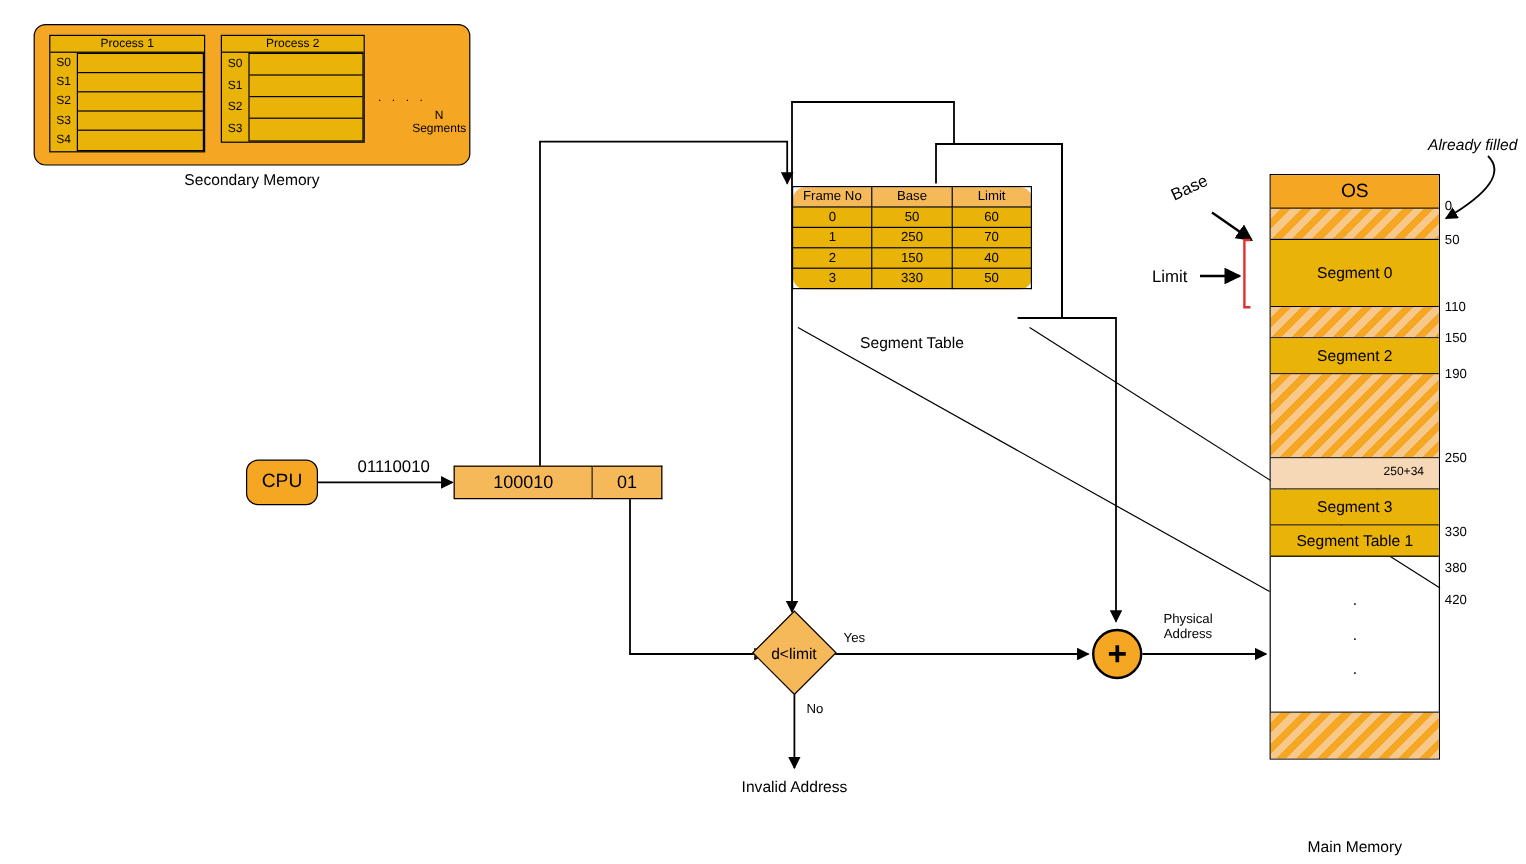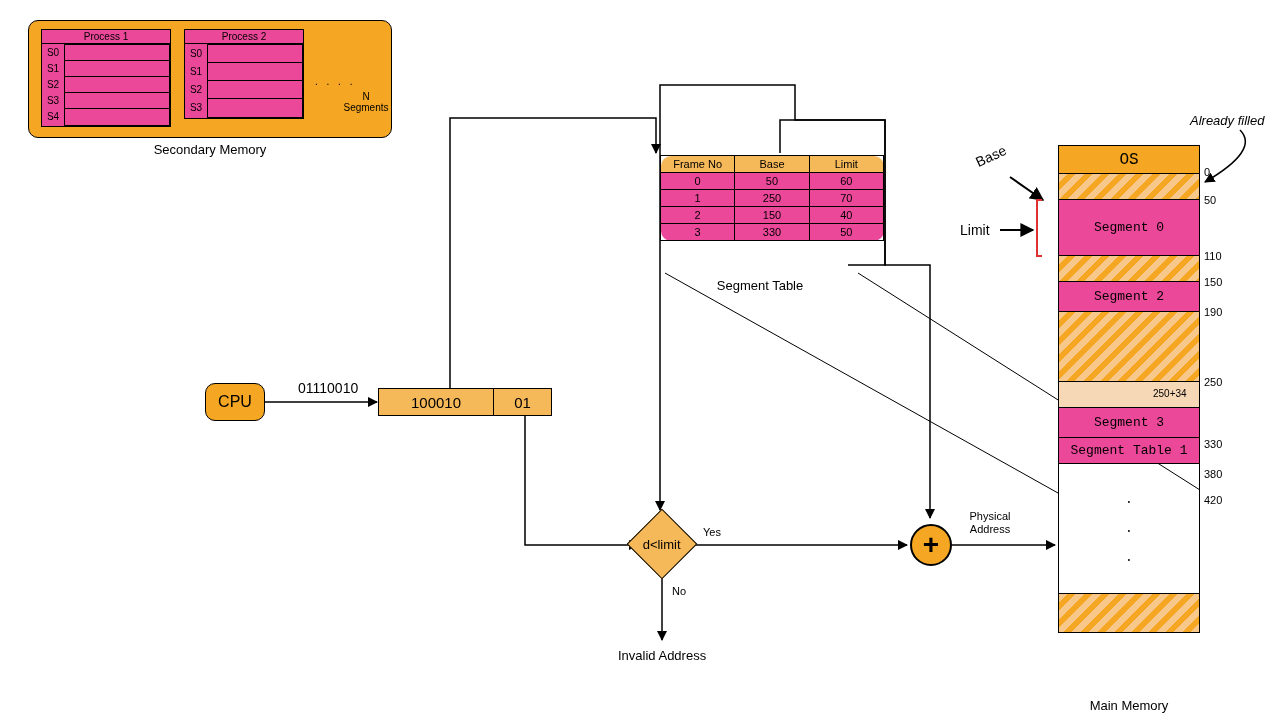--- a/index.html
+++ b/index.html
@@ -7,21 +7,21 @@
     margin: 0;
     width: 1272px;
     height: 720px;
     font-family: Arial, sans-serif;
     position: relative;
     background: #fff;
     font-size: 13px;
   }
   .abs { position: absolute; }
   .orange-strong { background: #f5a623; }
-  .orange-light  { background: #ec4899; }
+  .orange-light  { background: #eab308; }
   .orange-med    { background: #f5b95a; }
   .border1 { border: 1px solid #000; }
   .center { display:flex; align-items:center; justify-content:center; }
   .rounded { border-radius: 10px; }
   .small { font-size: 11px; }
   .tiny  { font-size: 10px; }
   svg.connectors { position:absolute; left:0; top:0; width:1272px; height:720px; pointer-events:none; }
   .segrow { height: 12px; border-bottom:1px solid #000; }
   .segtable-cell { border:1px solid #000; text-align:center; padding:2px; }
   .hatch {
@@ -120,21 +120,21 @@
 <div class="abs center" style="left:28px; top:142px; width:364px;">Secondary Memory</div>
 
 <div class="abs orange-strong border1 rounded center" style="left:205px; top:383px; width:60px; height:38px; font-size:16px;">CPU</div>
 <div class="abs" style="left:298px; top:380px; font-size:14px;">01110010</div>
 
 <div class="abs" style="left:378px; top:388px; display:flex;">
   <div class="orange-med border1 center" style="width:116px; height:28px; font-size:15px;">100010</div>
   <div class="orange-med border1 center" style="width:58px; height:28px; font-size:15px; border-left:none;">01</div>
 </div>
 
-<div class="abs" style="left:660px; top:155px; width:224px;">
+<div class="abs" style="left:660px; top:155px; width:200px;">
   <table style="border-collapse:collapse; width:100%;" class="small">
     <tbody>
         <tr>
       <td class="segtable-cell orange-med" style="border-top-left-radius:10px; width:33%; font-size:11px;">Frame No</td>
       <td class="segtable-cell orange-med" style="width:33%;">Base</td>
       <td class="segtable-cell orange-med" style="border-top-right-radius:10px; width:33%;">Limit</td>
     </tr>
     <tr>
           <td class="segtable-cell orange-light">0</td>
           <td class="segtable-cell orange-light">50</td>
@@ -169,21 +169,21 @@
 <div class="abs small" style="left:672px; top:585px;">No</div>
 <div class="abs" style="left:618px; top:648px;">Invalid Address</div>
 
 <div class="abs orange-strong center" style="left:910px; top:524px; width:42px; height:42px; border-radius:50%; border:2px solid #000; font-size:28px; font-weight:bold;">+</div>
 <div class="abs small" style="left:955px; top:510px; width:70px; text-align:center; line-height:1.2;">Physical Address</div>
 
 <div class="abs" style="left:1190px; top:113px;font-style:italic;">Already filled</div>
 <div class="abs" style="left:975px; top:148px; transform:rotate(-25deg); font-size:14px;">Base</div>
 <div class="abs" style="left:960px; top:222px; font-size:14px;">Limit</div>
 
-<div class="abs border1" style="left:1058px; top:145px; width:142px;font-family:Liberation Mono, monospace;">
+<div class="abs border1" style="left:1058px; top:145px; width:142px;">
   <div class="orange-strong center" style="height:28px; font-size:16px; border-bottom:1px solid #000;">OS</div>
   <div class="hatch" style="height:26px; border-bottom:1px solid #000;"></div>
   <div class="orange-light center" style="height:56px; border-bottom:1px solid #000;">Segment 0</div>
   <div class="hatch" style="height:26px; border-bottom:1px solid #000;"></div>
   <div class="orange-light center" style="height:30px; border-bottom:1px solid #000;">Segment 2</div>
   <div class="hatch" style="height:70px; border-bottom:1px solid #000;"></div>
   <div style="height:26px; border-bottom:1px solid #000; background:#f7d8b6;"></div>
   <div class="orange-light center" style="height:30px; border-bottom:1px solid #000;">Segment 3</div>
   <div class="orange-light center" style="height:26px; border-bottom:1px solid #000;">Segment Table 1</div>
   <div style="height:130px; border-bottom:1px solid #000; display:flex; flex-direction:column; align-items:center; justify-content:center; gap:14px;">

